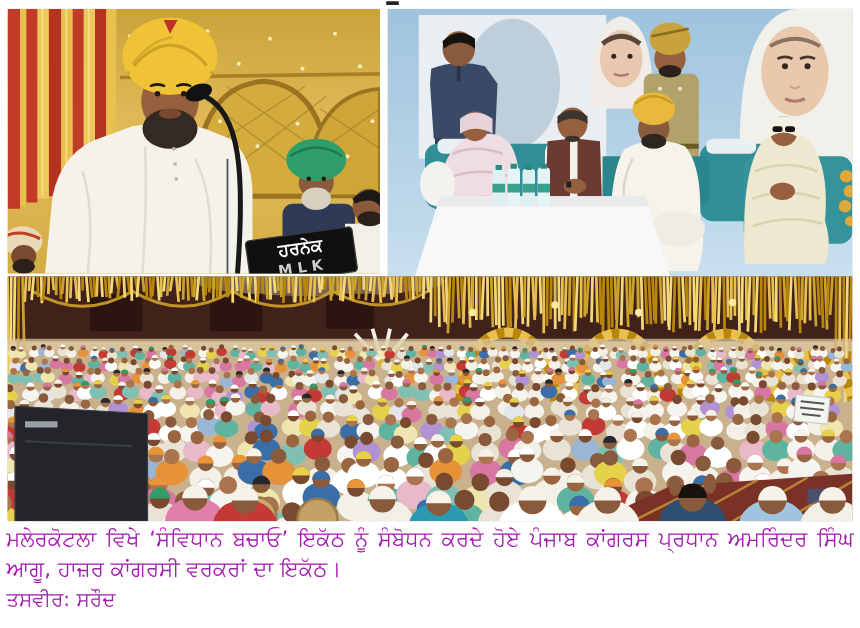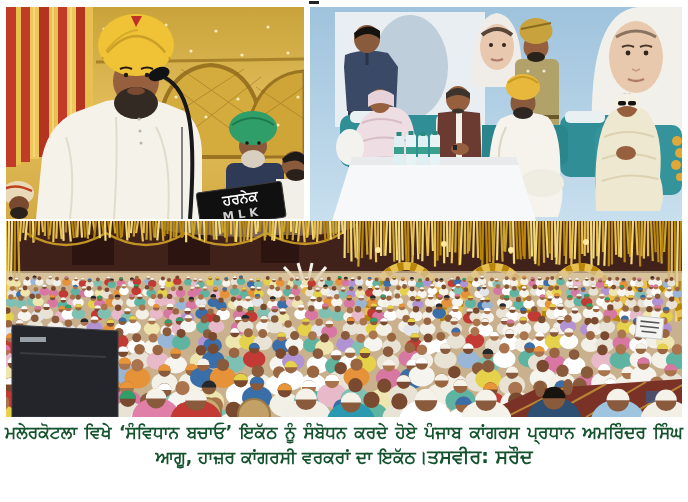--- a/index.html
+++ b/index.html
@@ -4,25 +4,25 @@
 <style>
   html,body{margin:0;padding:0;background:#ffffff;}
   .page{position:relative;width:688px;height:502px;background:#ffffff;overflow:hidden;
         font-family:"DejaVu Sans","Liberation Sans",sans-serif;}
   .photo{position:absolute;overflow:hidden;background:#ddd;}
   #photo-left{left:6px;top:7px;width:298px;height:212px;}
   #photo-right{left:310px;top:7px;width:372px;height:214px;}
   #photo-bottom{left:6px;top:221px;width:676px;height:196px;}
   .photo svg{display:block;width:100%;height:100%;}
   .print-artifact{position:absolute;left:309px;top:1px;width:10px;height:3px;background:#222;}
-  .caption{position:absolute;left:5px;top:421px;width:678px;color:#14532d;
-           font-weight:bold;font-size:17px;line-height:23.5px;}
+  .caption{position:absolute;left:5px;top:421px;width:678px;color:#a21caf;
+           font-weight:normal;font-size:17px;line-height:23.5px;}
   .cap-line{text-align:justify;text-align-last:justify;white-space:normal;}
-  .cap-row{display:flex;justify-content:center;align-items:baseline;}
-  .credit{font-size:19px;}
+  .cap-row{display:flex;justify-content:flex-end;align-items:baseline;flex-direction:column;}
+  .credit{font-size:16px;}
 </style>
 </head>
 <body>
 
 <div class="page">
 
   <div class="photo" id="photo-left">
     <svg viewBox="0 0 298 212" preserveAspectRatio="none">
       <defs>
         <linearGradient id="goldBg" x1="0" y1="0" x2="0" y2="1">

